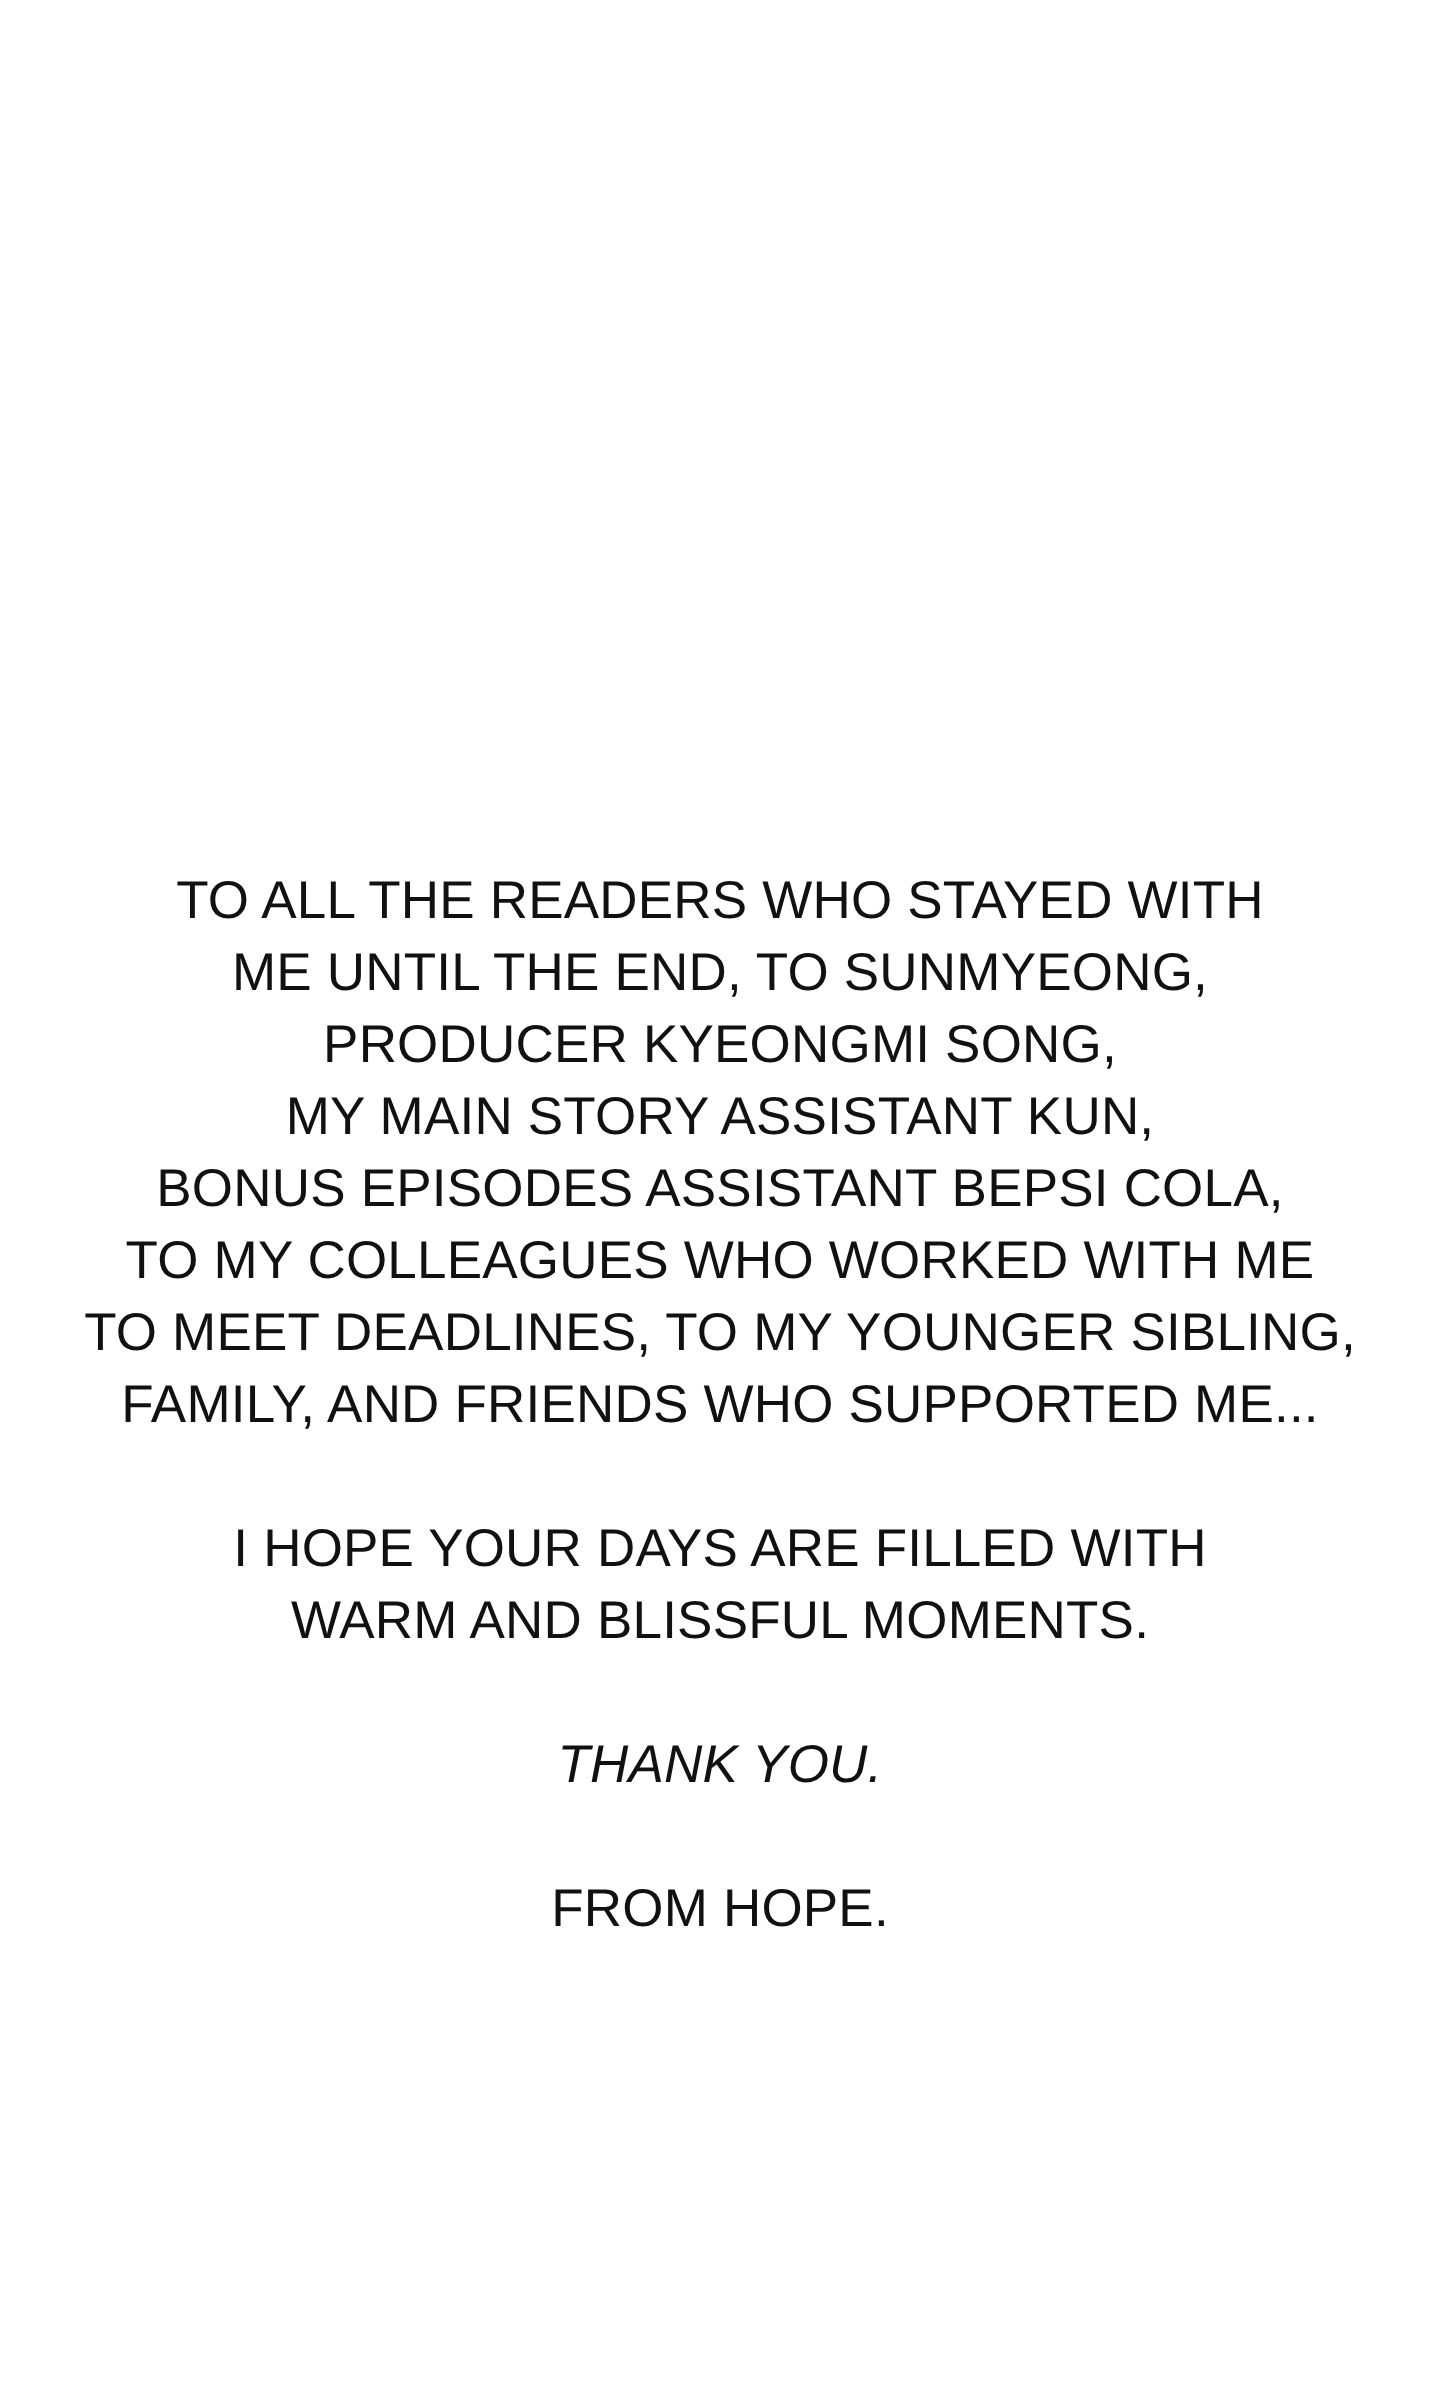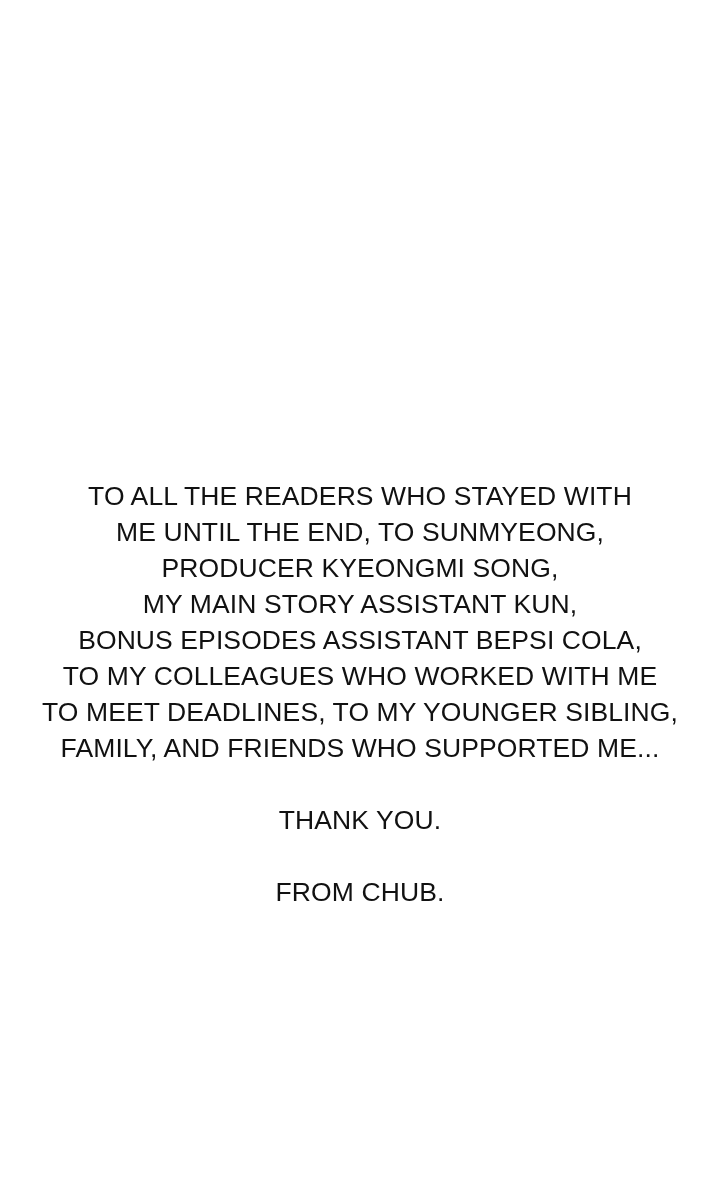--- a/index.html
+++ b/index.html
@@ -19,52 +19,54 @@
     width: 720px;
     height: 1191px;
     background: #ffffff;
   }
   .message-block {
     position: absolute;
     left: 0;
     top: 432px;
     width: 720px;
     text-align: center;
-    margin-top: 46px;
   }
   .para {
     font-size: 26.5px;
     line-height: 36px;
     letter-spacing: 0.1px;
     font-weight: 400;
     color: #111111;
     white-space: pre-line;
   }
   .para + .para {
     margin-top: 36px;
   }
   .para-dedication {
     margin-top: 0;
   }
   .para-signoff {
     margin-top: 72px;
+    font-style: italic;
   }
   .para-from {
     margin-top: 36px;
   }
 </style>
 </head>
 <body>
 
 <div class="page">
   <div class="message-block">
     <div class="para para-dedication">TO ALL THE READERS WHO STAYED WITH
 ME UNTIL THE END, TO SUNMYEONG,
 PRODUCER KYEONGMI SONG,
 MY MAIN STORY ASSISTANT KUN,
 BONUS EPISODES ASSISTANT BEPSI COLA,
 TO MY COLLEAGUES WHO WORKED WITH ME
 TO MEET DEADLINES, TO MY YOUNGER SIBLING,
 FAMILY, AND FRIENDS WHO SUPPORTED ME...</div>
+    <div class="para para-wish">I HOPE YOUR DAYS ARE FILLED WITH
+WARM AND BLISSFUL MOMENTS.</div>
     <div class="para para-signoff">THANK YOU.</div>
-    <div class="para para-from">FROM CHUB.</div>
+    <div class="para para-from">FROM HOPE.</div>
   </div>
 </div>
 
 </body></html>

